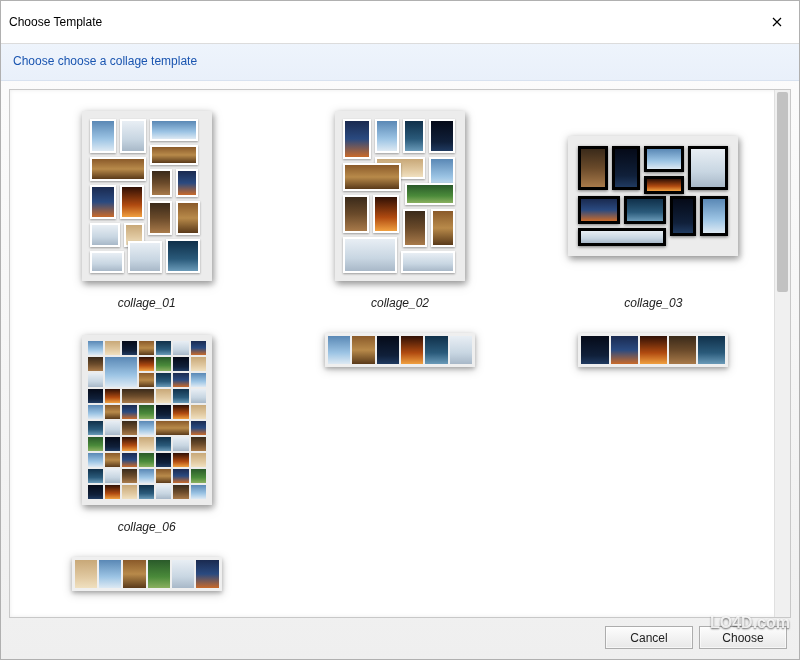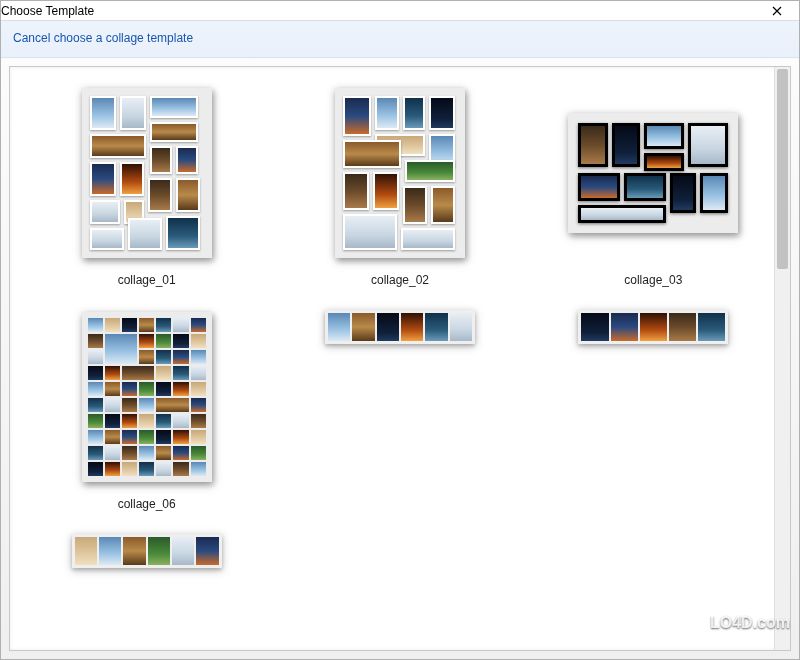--- a/index.html
+++ b/index.html
@@ -7,22 +7,22 @@
 
   .window {
     width: 800px; height: 660px;
     border: 1px solid #b0b0b0;
     background: linear-gradient(#fdfdfd, #efefef);
     display: flex; flex-direction: column;
     box-shadow: 0 2px 10px rgba(0,0,0,0.15);
   }
 
   .titlebar {
-    height: 20px; display: flex; align-items: center; justify-content: space-between;
-    padding: 0 0 0 0;
+    height: 43px; display: flex; align-items: center; justify-content: space-between;
+    padding: 0 0 0 8px;
     background: #ffffff;
     border-bottom: 1px solid #dcdcdc;
   }
   .titlebar .title { color: #000; font-size: 12px; }
   .close-btn {
     width: 45px; height: 30px; display:flex; align-items:center; justify-content:center;
     color:#000;
   }
   .close-btn svg { width:10px; height:10px; }
 
@@ -54,20 +54,21 @@
     padding: 6px 4px 6px 20px;
   }
   .grid {
     display:grid;
     grid-template-columns: repeat(3, 1fr);
     gap: 10px 20px;
   }
   .template-item {
     display:flex; flex-direction:column; align-items:center;
     padding-top: 10px;
+    font-style: italic;
   }
   .thumb {
     width: 170px; height: 180px;
     display:flex; align-items:center; justify-content:center;
     filter: drop-shadow(0 2px 4px rgba(0,0,0,0.25));
   }
   .caption { margin-top: 10px; color:#222; font-size: 12px; }
 
   .scrollbar {
     width:16px; background:#f0f0f0; border-left:1px solid #e0e0e0;
@@ -136,21 +137,21 @@
   <div class="titlebar">
     <span class="title">Choose Template</span>
     <div class="close-btn">
       <svg viewBox="0 0 10 10">
           <path d="M1 1 L9 9 M9 1 L1 9" stroke="currentColor" stroke-width="1.2" fill="none"></path>
         </svg>
     </div>
   </div>
 
   <div class="instruction-bar">
-    <span>Cancel choose a collage template</span>
+    <span>Choose choose a collage template</span>
   </div>
 
   <div class="body-area">
     <div class="gallery-frame">
       <div class="gallery-scroll">
         <div class="grid">
 
           <div class="template-item">
             <div class="thumb">
               <div class="canvas portrait">
@@ -411,16 +412,24 @@
 
           </div>
 
         </div>
       </div>
       <div class="scrollbar">
         <div class="scrollbar-thumb"></div>
       </div>
     </div>
 
+    <div class="button-row">
+      <div class="btn">
+          <span>Cancel</span>
+        </div>
+      <div class="btn">
+          <span>Choose</span>
+        </div>
+    </div>
   </div>
 
   <div class="watermark">LO4D.com</div>
 </div>
 
 </body></html>

